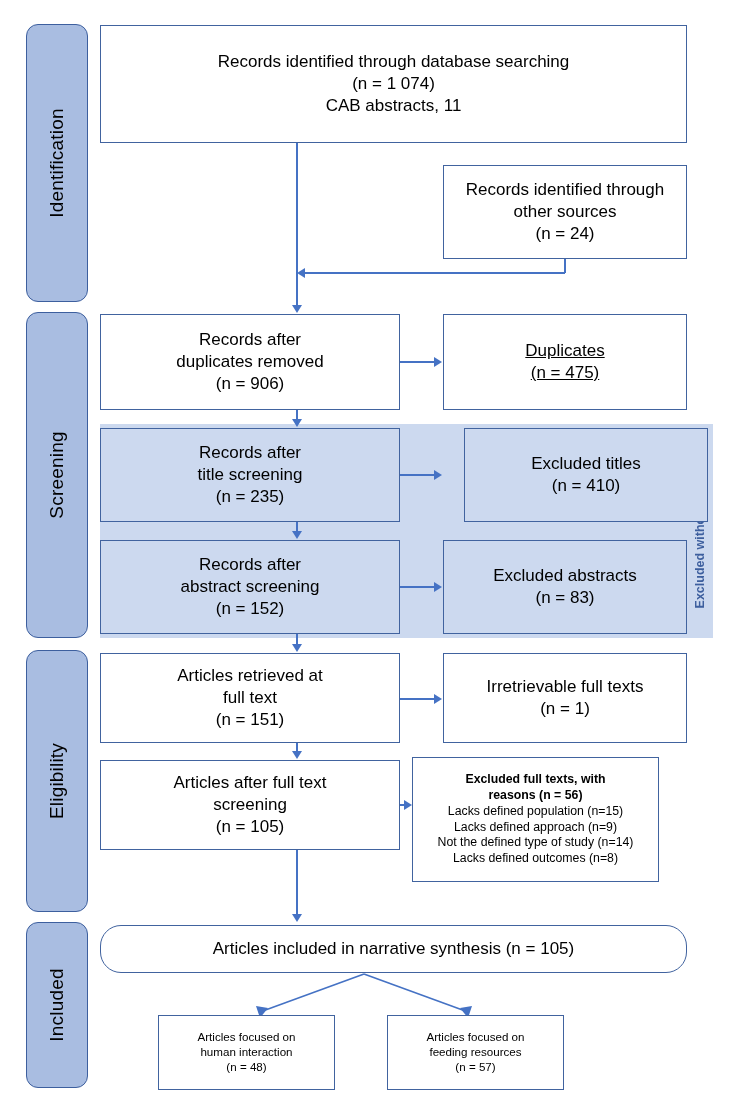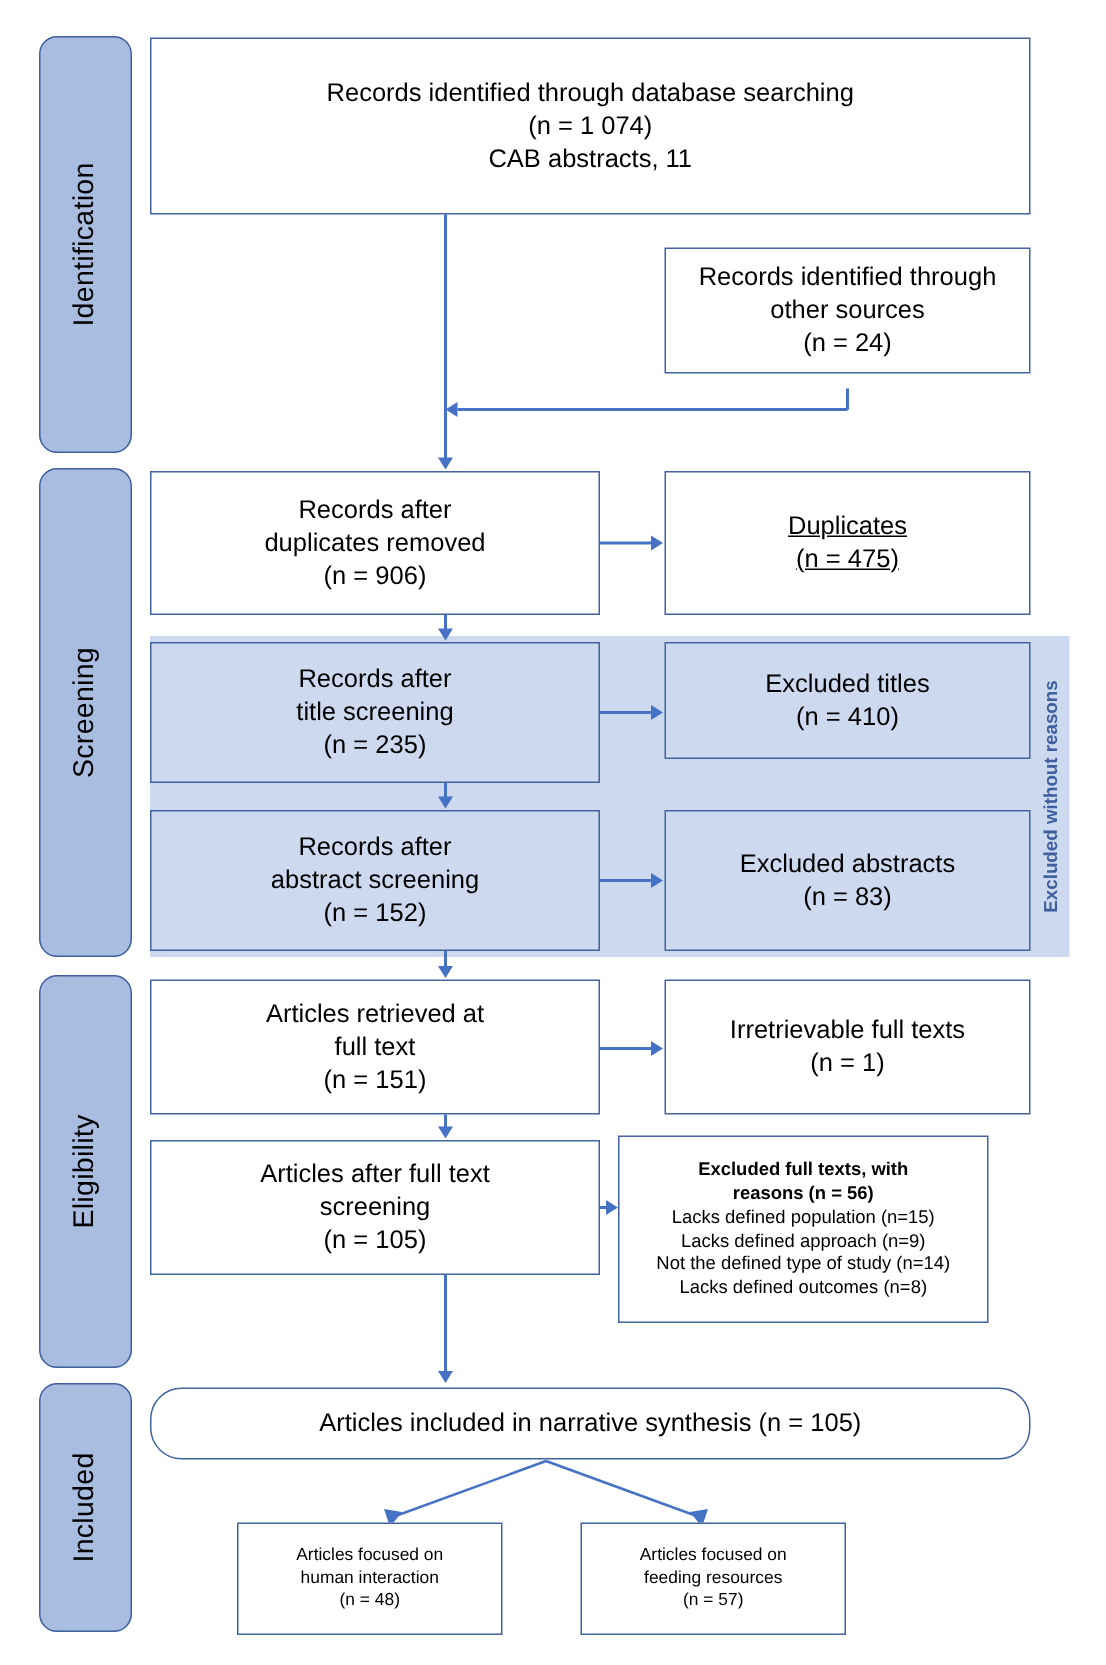--- a/index.html
+++ b/index.html
@@ -147,21 +147,21 @@
   <div class="stage-pill" style="left:26px; top:922px; width:62px; height:166px;">
     <span class="stage-text">Included</span>
   </div>
 
   <div class="fbox f17" style="left:100px; top:25px; width:587px; height:118px;">
     <span class="l">Records identified through database searching</span>
     <span class="l">(n = 1 074)</span>
     <span class="l sub">CAB abstracts, 11</span>
   </div>
 
-  <div class="fbox f17" style="left:443px; top:165px; width:244px; height:84px;">
+  <div class="fbox f17" style="left:443px; top:165px; width:244px; height:94px;">
     <span class="l">Records identified through</span>
     <span class="l">other sources</span>
     <span class="l">(n = 24)</span>
   </div>
 
   <div class="conn-v" style="left:296px; top:143px; height:168px;"></div>
   <div class="arrow-down" style="left:292px; top:305px;"></div>
 
   <div class="conn-v" style="left:564px; top:259px; height:14px;"></div>
   <div class="conn-h" style="left:305px; top:272px; width:260px;"></div>
@@ -183,21 +183,21 @@
 
   <div class="conn-v" style="left:296px; top:410px; height:10px;"></div>
   <div class="arrow-down" style="left:292px; top:419px;"></div>
 
   <div class="fbox f17 shaded" style="left:100px; top:428px; width:300px; height:94px;">
     <span class="l">Records after</span>
     <span class="l">title screening</span>
     <span class="l">(n = 235)</span>
   </div>
 
-  <div class="fbox f17 shaded" style="left:443px; top:428px; width:244px; height:78px;">
+  <div class="fbox f17 shaded" style="left:464px; top:428px; width:244px; height:94px;">
     <span class="l">Excluded titles</span>
     <span class="l">(n = 410)</span>
   </div>
 
   <div class="conn-h" style="left:400px; top:474px; width:35px;"></div>
   <div class="arrow-right" style="left:434px; top:470px;"></div>
 
   <div class="conn-v" style="left:296px; top:522px; height:10px;"></div>
   <div class="arrow-down" style="left:292px; top:531px;"></div>
 

